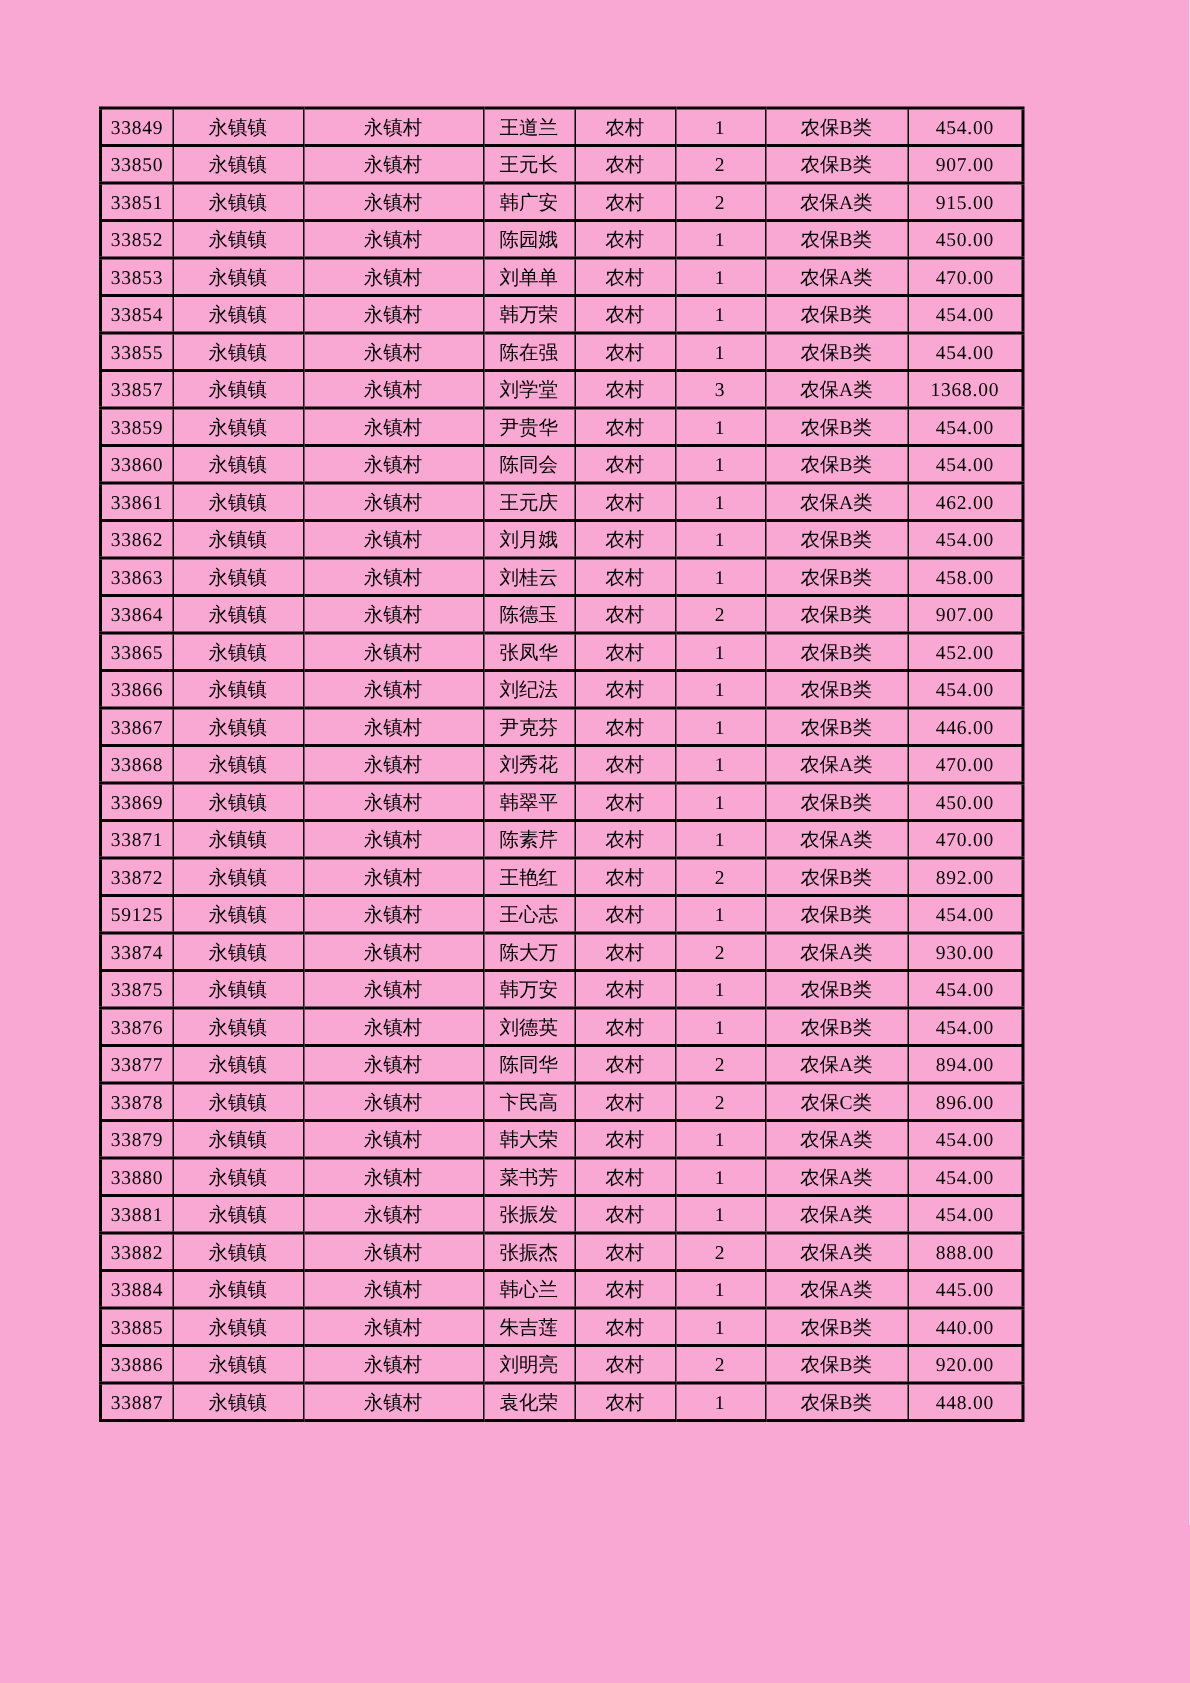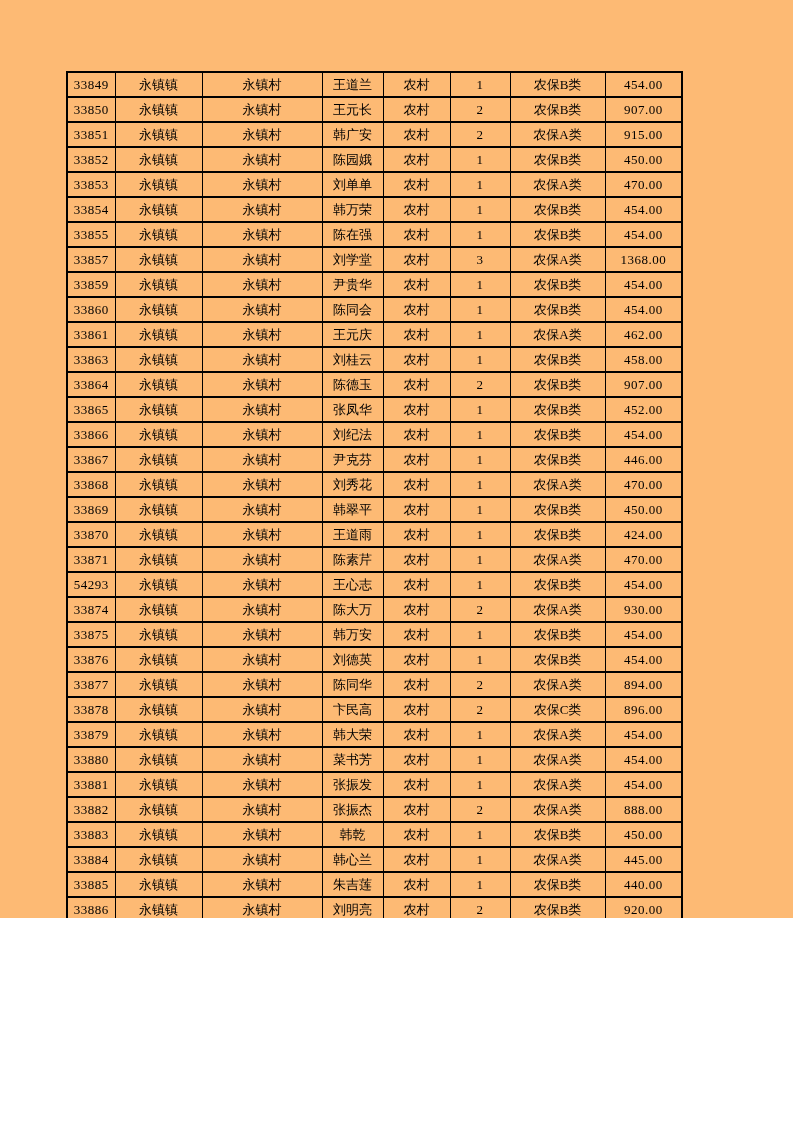--- a/index.html
+++ b/index.html
@@ -3,22 +3,22 @@
 <meta charset="utf-8">
 <style>
   html, body {
     margin: 0;
     padding: 0;
     background: #ffffff;
   }
   .sheet {
     position: relative;
     width: 793px;
-    height: 918px;
-    background: #fdba74;
+    height: 1122px;
+    background: #f9a8d4;
     overflow: hidden;
   }
   table.roster {
     position: absolute;
     left: 66px;
     top: 71px;
     width: 616px;
     border-collapse: collapse;
     table-layout: fixed;
     font-family: "Liberation Serif", "DejaVu Serif", serif;
@@ -162,20 +162,30 @@
           <td class="num">33861</td>
           <td>永镇镇</td>
           <td>永镇村</td>
           <td>王元庆</td>
           <td>农村</td>
           <td class="num">1</td>
           <td>农保A类</td>
           <td class="num">462.00</td>
         </tr>
         <tr>
+          <td class="num">33862</td>
+          <td>永镇镇</td>
+          <td>永镇村</td>
+          <td>刘月娥</td>
+          <td>农村</td>
+          <td class="num">1</td>
+          <td>农保B类</td>
+          <td class="num">454.00</td>
+        </tr>
+        <tr>
           <td class="num">33863</td>
           <td>永镇镇</td>
           <td>永镇村</td>
           <td>刘桂云</td>
           <td>农村</td>
           <td class="num">1</td>
           <td>农保B类</td>
           <td class="num">458.00</td>
         </tr>
         <tr>
@@ -232,41 +242,41 @@
           <td class="num">33869</td>
           <td>永镇镇</td>
           <td>永镇村</td>
           <td>韩翠平</td>
           <td>农村</td>
           <td class="num">1</td>
           <td>农保B类</td>
           <td class="num">450.00</td>
         </tr>
         <tr>
-          <td class="num">33870</td>
-          <td>永镇镇</td>
-          <td>永镇村</td>
-          <td>王道雨</td>
-          <td>农村</td>
-          <td class="num">1</td>
-          <td>农保B类</td>
-          <td class="num">424.00</td>
-        </tr>
-        <tr>
           <td class="num">33871</td>
           <td>永镇镇</td>
           <td>永镇村</td>
           <td>陈素芹</td>
           <td>农村</td>
           <td class="num">1</td>
           <td>农保A类</td>
           <td class="num">470.00</td>
         </tr>
         <tr>
-          <td class="num">54293</td>
+          <td class="num">33872</td>
+          <td>永镇镇</td>
+          <td>永镇村</td>
+          <td>王艳红</td>
+          <td>农村</td>
+          <td class="num">2</td>
+          <td>农保B类</td>
+          <td class="num">892.00</td>
+        </tr>
+        <tr>
+          <td class="num">59125</td>
           <td>永镇镇</td>
           <td>永镇村</td>
           <td>王心志</td>
           <td>农村</td>
           <td class="num">1</td>
           <td>农保B类</td>
           <td class="num">454.00</td>
         </tr>
         <tr>
           <td class="num">33874</td>
@@ -350,30 +360,20 @@
         </tr>
         <tr>
           <td class="num">33882</td>
           <td>永镇镇</td>
           <td>永镇村</td>
           <td>张振杰</td>
           <td>农村</td>
           <td class="num">2</td>
           <td>农保A类</td>
           <td class="num">888.00</td>
-        </tr>
-        <tr>
-          <td class="num">33883</td>
-          <td>永镇镇</td>
-          <td>永镇村</td>
-          <td>韩乾</td>
-          <td>农村</td>
-          <td class="num">1</td>
-          <td>农保B类</td>
-          <td class="num">450.00</td>
         </tr>
         <tr>
           <td class="num">33884</td>
           <td>永镇镇</td>
           <td>永镇村</td>
           <td>韩心兰</td>
           <td>农村</td>
           <td class="num">1</td>
           <td>农保A类</td>
           <td class="num">445.00</td>

